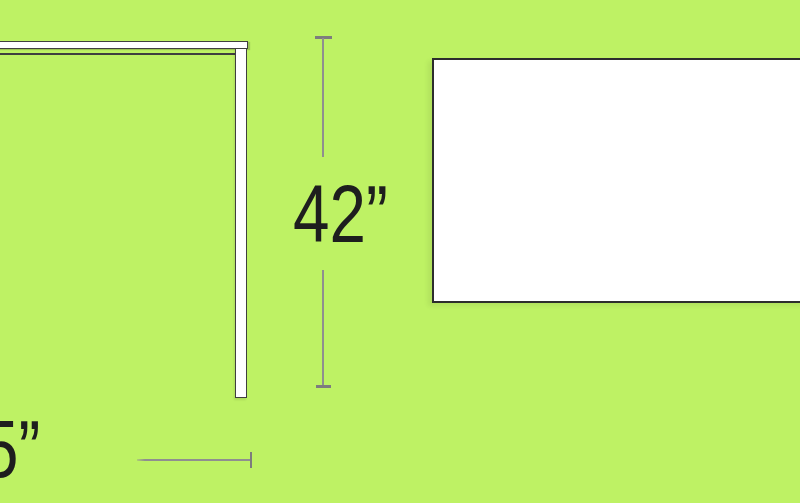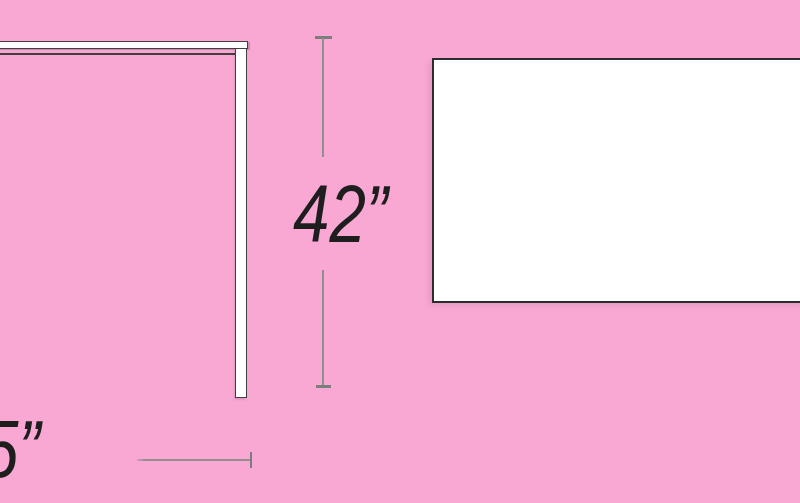--- a/index.html
+++ b/index.html
@@ -4,24 +4,23 @@
 <style>
   html, body {
     margin: 0;
     padding: 0;
     background: #ffffff;
   }
   .canvas {
     position: relative;
     width: 800px;
     height: 503px;
-    background: #f9a8d4;
+    background: #bef264;
     overflow: hidden;
     font-family: "Liberation Sans", "DejaVu Sans", sans-serif;
-    font-style: italic;
   }
   .canvas * { box-sizing: border-box; }
 
   
   .tabletop-slab {
     position: absolute;
     left: -4px;
     top: 41px;
     width: 252px;   
     height: 8px;

